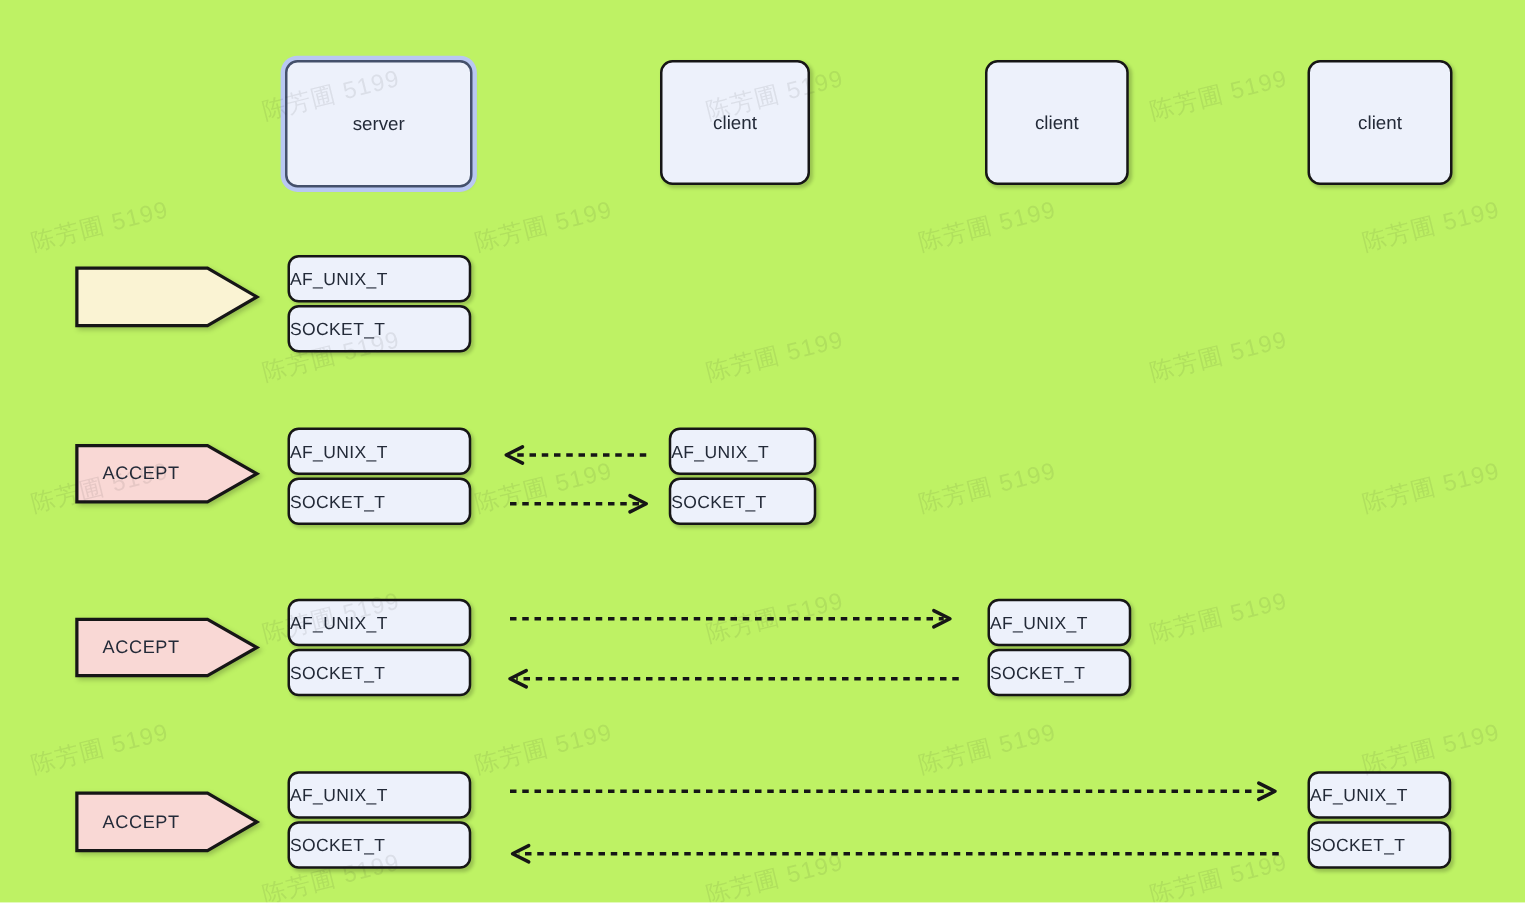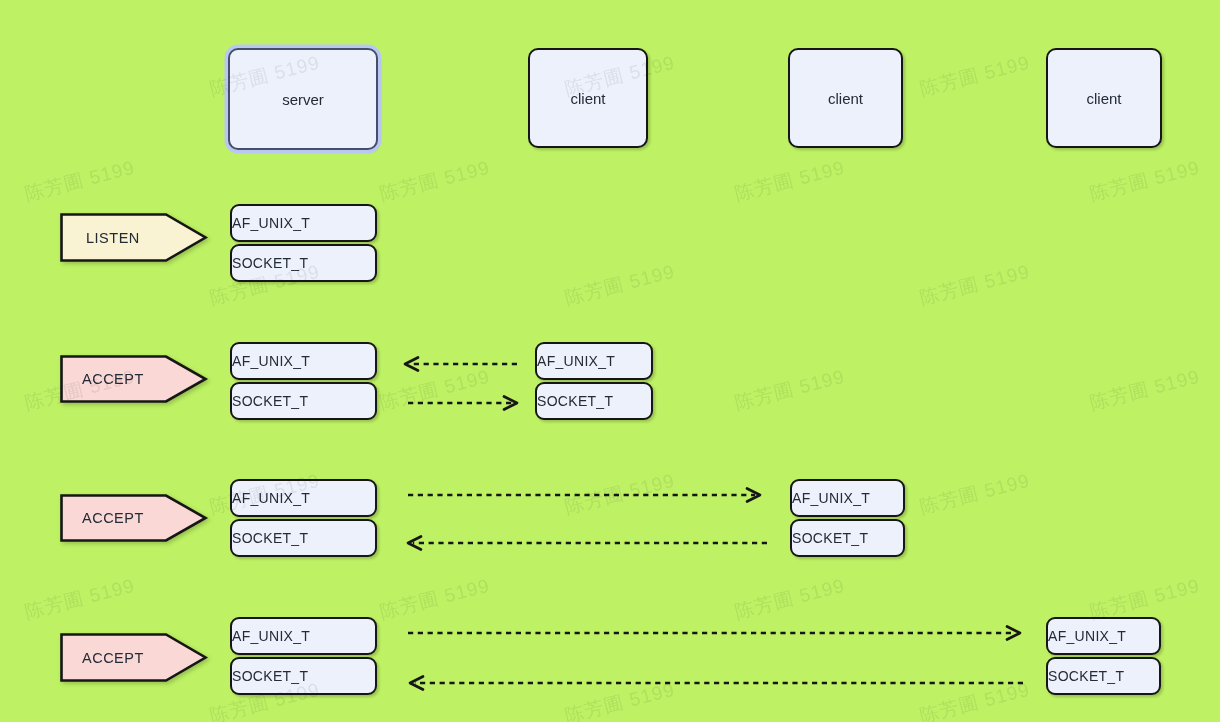--- a/index.html
+++ b/index.html
@@ -100,21 +100,20 @@
       <div class="sbox" style="left: 1046px; top: 617px; width: 115px; height: 38px;">
         <span>AF_UNIX_T</span>
       </div>
       <div class="sbox" style="left: 1046px; top: 657px; width: 115px; height: 38px;">
         <span>SOCKET_T</span>
       </div>
       <div class="flag" style="left: 60px; top: 213px; width: 147px; height: 49px;">
         <svg width="147" height="49" viewBox="0 0 147 49">
           <path d="M1.5 1.5 L106 1.5 L145.5 24.5 L106 47.5 L1.5 47.5 Z" fill="#faf3d3" stroke="#161616" stroke-width="2.6" stroke-linejoin="miter"></path>
         </svg>
-        <span class="flag-label">LISTEN</span>
       </div>
       <div class="flag" style="left: 60px; top: 355px; width: 147px; height: 48px;">
         <svg width="147" height="48" viewBox="0 0 147 48">
           <path d="M1.5 1.5 L106 1.5 L145.5 24 L106 46.5 L1.5 46.5 Z" fill="#f9d8d5" stroke="#161616" stroke-width="2.6" stroke-linejoin="miter"></path>
         </svg>
         <span class="flag-label">ACCEPT</span>
       </div>
       <div class="flag" style="left: 60px; top: 494px; width: 147px; height: 48px;">
         <svg width="147" height="48" viewBox="0 0 147 48">
           <path d="M1.5 1.5 L106 1.5 L145.5 24 L106 46.5 L1.5 46.5 Z" fill="#f9d8d5" stroke="#161616" stroke-width="2.6" stroke-linejoin="miter"></path>

